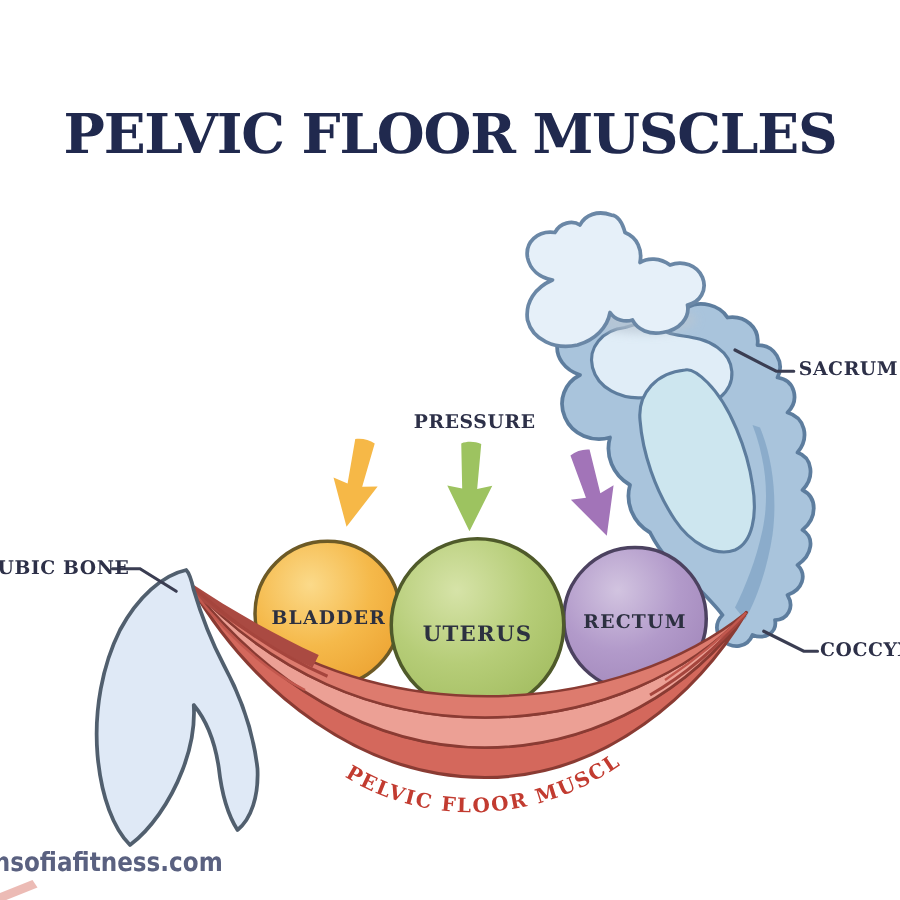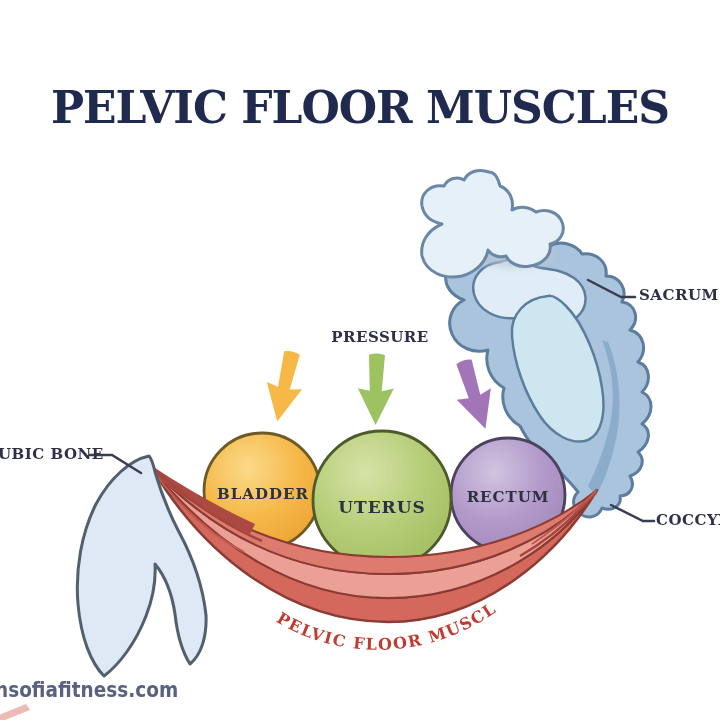--- a/index.html
+++ b/index.html
@@ -5,21 +5,21 @@
   html,body{margin:0;padding:0;}
   body{width:720px;height:720px;overflow:hidden;background:#ffffff;}
   .stage{position:relative;width:720px;height:720px;overflow:hidden;background:#ffffff;
          font-family:"DejaVu Serif","Liberation Serif",serif;}
   svg{position:absolute;left:0;top:0;}
   .lbl{position:absolute;color:#2d3048;font-weight:bold;font-size:15px;
        letter-spacing:0.5px;white-space:nowrap;line-height:1.1;}
   .title{position:absolute;top:82px;left:0;width:720px;text-align:center;
          color:#20294e;font-weight:bold;font-size:44px;letter-spacing:-1px;
          white-space:nowrap;}
-  .pressure{top:329px;left:331px;width:98px;text-align:center;}
+  .pressure{top:329px;left:331px;width:98px;text-align:left;}
   .sacrum-lbl{top:287px;left:639px;}
   .pubic-lbl{top:446px;left:-2px;}
   .coccyx-lbl{top:512px;left:656px;}
   .watermark{position:absolute;top:678px;left:-5px;color:#5a6180;
              font-family:"DejaVu Sans","Liberation Sans",sans-serif;
              font-weight:bold;font-size:21px;letter-spacing:0px;
              transform:scaleX(0.88);transform-origin:left center;white-space:nowrap;}
   .organ-text{font-family:"DejaVu Serif","Liberation Serif",serif;
               font-weight:bold;letter-spacing:1px;fill:#2c3040;}
   .curve-text{font-family:"DejaVu Serif","Liberation Serif",serif;

